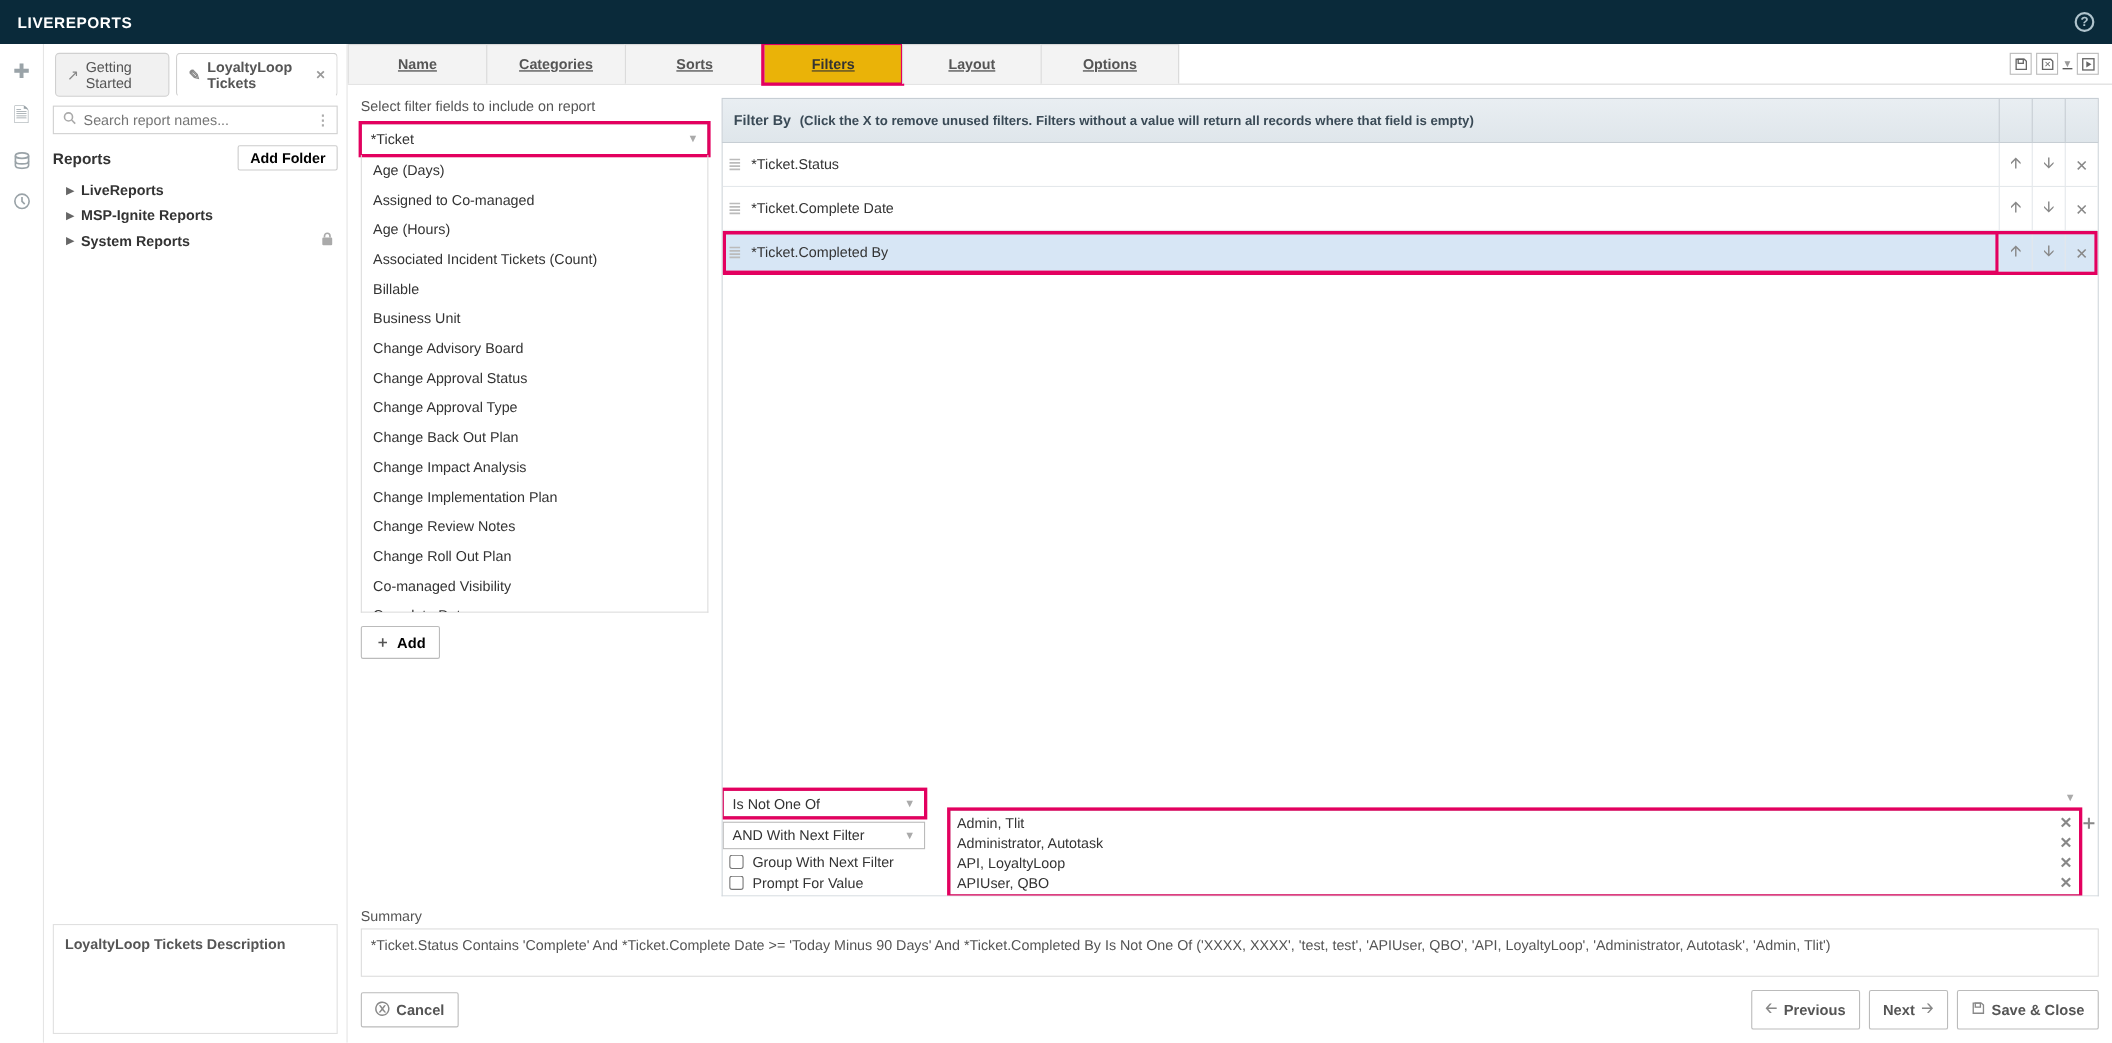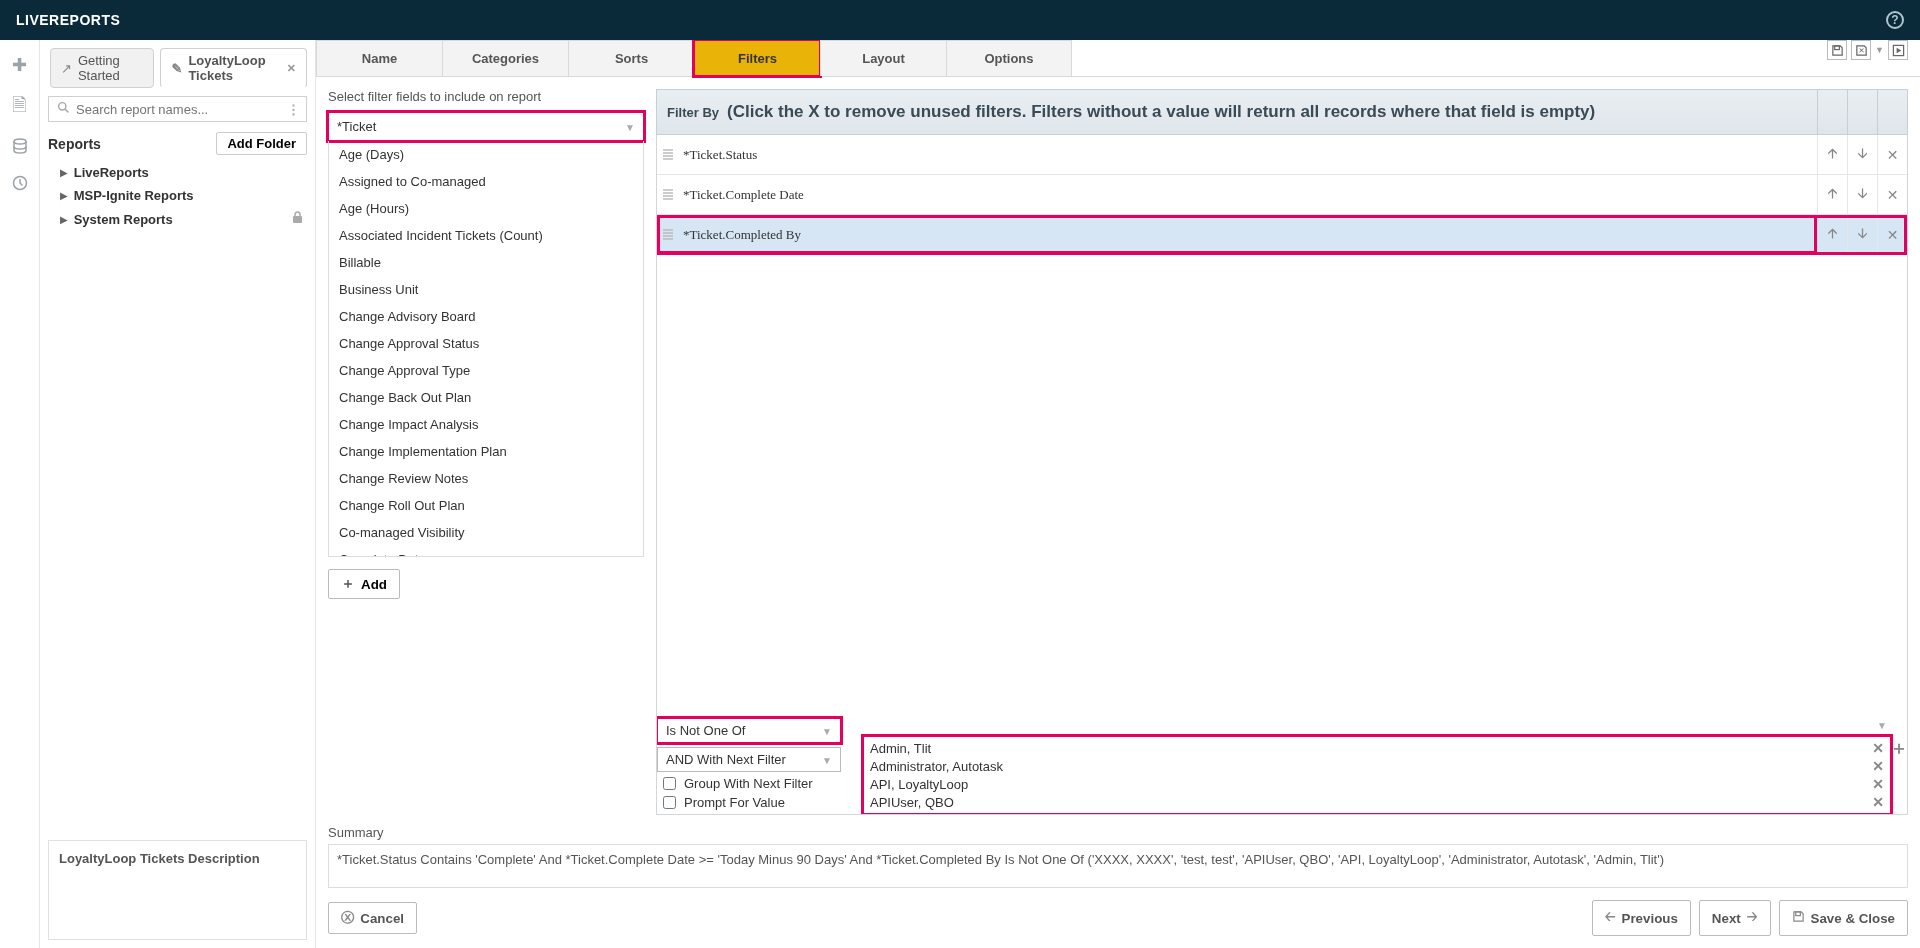--- a/index.html
+++ b/index.html
@@ -41,21 +41,21 @@
     .tree-item { display: flex; align-items: center; gap: 6px; padding: 4px 0 4px 8px; cursor: pointer; }
     .tree-item .chev { color: #666; font-size: 10px; }
     .tree-item .label { font-weight: bold; color: #333; }
     .lock { color: #aaa; margin-left: auto; font-size: 12px; margin-right: 4px; }
     
     .desc-box { border: 1px solid #e0e0e0; padding: 10px; margin-top: auto; color: #555; font-weight: bold; height: 100px; }
     
     
     .editor { flex: 1; display: flex; flex-direction: column; overflow: hidden; }
     
-    .editor-tabs-row { display: flex; align-items: flex-start; border-bottom: 1px solid #d9d9d9; }
+    .editor-tabs-row { display: flex; align-items: center; border-bottom: 1px solid #d9d9d9; text-decoration: underline; }
     .etabs { display: flex; }
     .etab { width: 126px; text-align: center; padding: 10px 0; background: #f3f3f3; border: 1px solid #d9d9d9; border-bottom: none; margin-right: 0; color: #555; font-weight: bold; cursor: pointer; border-right: none; }
     .etab:last-child { border-right: 1px solid #d9d9d9; }
     .etab.active { background: #eab308; color: #333; }
     .etab.hl { outline: 3px solid #e3005f; outline-offset: -1px; }
     .editor-toolbar-right { margin-left: auto; display: flex; gap: 4px; padding-right: 12px; align-items: center; }
     .tb-icon { width: 20px; height: 20px; border: 1px solid #bbb; display:flex;align-items:center;justify-content:center;color:#666;font-size:12px; cursor:pointer; background:#fff; }
     
     .editor-body { display: flex; flex: 1; gap: 12px; padding: 12px 12px 0 12px; overflow: hidden; }
     
@@ -83,29 +83,29 @@
     
     .footer { display:flex; align-items:center; padding:12px; gap:8px; }
     .btn { display:inline-flex; align-items:center; gap:6px; border:1px solid #bbb; padding:6px 12px; font-weight:bold; background:#fff; cursor:pointer; border-radius:2px; color:#555; }
     .btn .ic { color:#888; }
     .footer-right { margin-left:auto; display:flex; gap:8px; }
     
     
     .filter-panel { flex: 1; display:flex; flex-direction:column; position:relative; }
     .filter-header { background: linear-gradient(#e9eef2,#dfe6eb); border:1px solid #c7ced4; padding: 12px 10px; display:flex; align-items:center; gap:8px; position:relative; }
     .filter-header .lbl { font-weight:bold; color:#3a4a56; }
-    .filter-header .hint { color:#3a4a56; font-size:17px; font-weight:bold; }
+    .filter-header .hint { color:#3a4a56; font-size:12px; font-weight:bold; }
     .filter-header-actions { position:absolute; right:0; top:0; bottom:0; display:flex; }
     .hact { width:30px; border-left:1px solid #c7ced4; display:flex;align-items:center;justify-content:center;color:#777;font-size:14px; }
     
     .filter-rows { border:1px solid #d0d6db; border-top:none; flex:1; position:relative; overflow:hidden; }
     .filter-row { display:flex; align-items:center; border-bottom:1px solid #e4e8eb; height:40px; }
     .drag-h    { width:22px; display:flex;align-items:center;justify-content:center;color:#bbb; cursor:grab; }
     .drag-h svg { display:block; }
-    .filter-name { flex:1; padding-left:4px; color:#333;font-family:Liberation Serif, serif; }
+    .filter-name { flex:1; padding-left:4px; color:#333; }
     .row-actions { display:flex; }
     .ract { width:30px; height:40px; border-left:1px solid #e4e8eb; display:flex;align-items:center;justify-content:center;color:#888;cursor:pointer; font-size:14px;}
     .filter-row.sel { background:#d7e6f5; }
     .filter-row.sel.hl { outline: 3px solid #e3005f; outline-offset:-3px; }
     
     
     
     .cond-area-wrap { position:absolute; left:0; right:0; bottom:0; display:flex; }
     .cond-area { flex:1; display:flex; flex-direction:column; gap:4px; }
 

